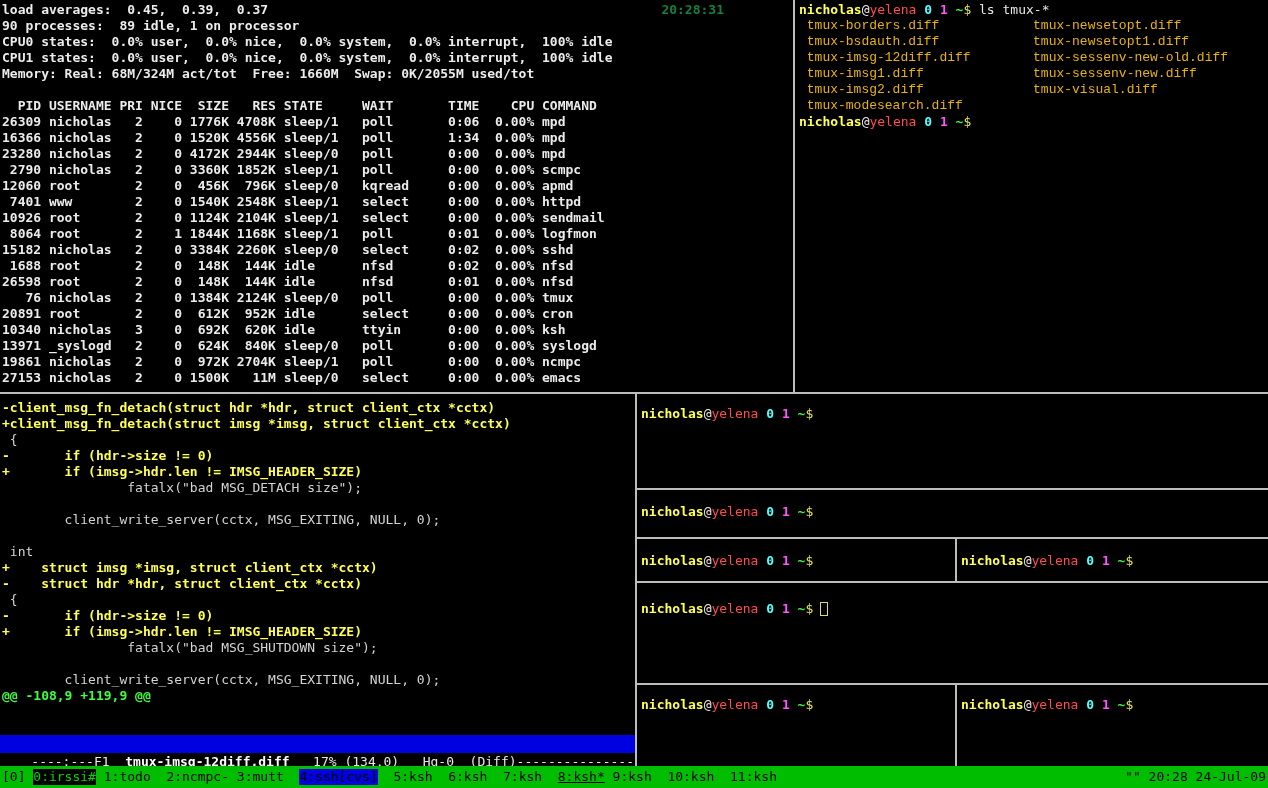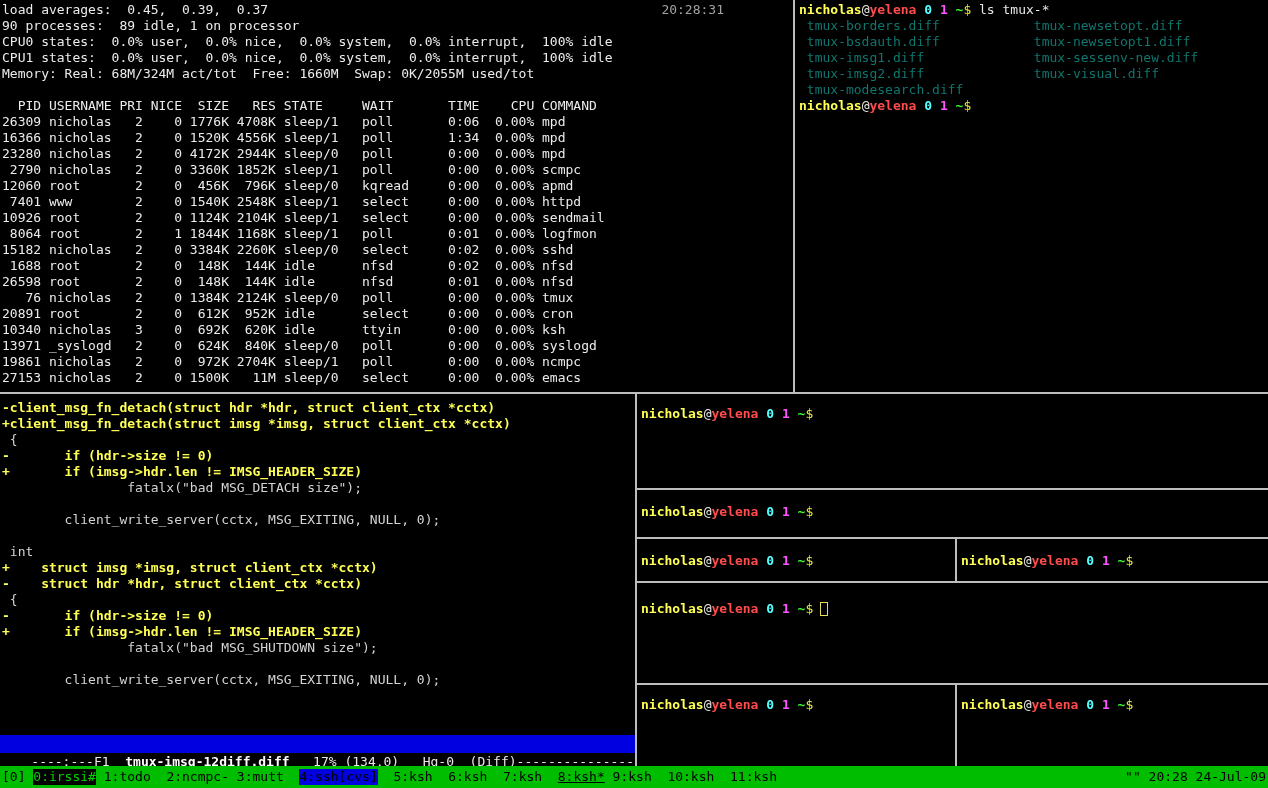--- a/index.html
+++ b/index.html
@@ -8,31 +8,31 @@
     position:relative; width:1268px; height:788px; overflow:hidden;
     font-family:"DejaVu Sans Mono","Liberation Mono",monospace;
     font-size:13px; line-height:16px; color:#d8d8d8;
   }
   .pane { position:absolute; overflow:hidden; }
   pre { margin:0; font:inherit; white-space:pre; }
   .border { position:absolute; background:#bdbdbd; }
 
   
   .c-def  { color:#e6e6e6; }
-  .c-dim  { color:#0f766e; }
+  .c-dim  { color:#eab308;font-family:Liberation Mono, monospace; }
   .c-yel  { color:#ffff54; font-weight:bold; }
   .c-yel-n{ color:#e8e840; }
-  .c-red  { color:#ff4c4c; font-weight:bold; }
+  .c-red  { color:#ff4c4c; font-weight:normal; }
   .c-cyan { color:#54ffff; font-weight:bold; }
   .c-mag  { color:#ff54ff; font-weight:bold; }
   .c-grn  { color:#3dff3d; font-weight:bold; }
 
   
-  #pane-top { left:0; top:0; width:734px; height:392px; padding:2px 0 0 2px; color:#ececec; }
-  #top-clock { position:absolute; top:2px; right:10px; color:#a3a3a3; }
+  #pane-top { left:0; top:0; width:734px; height:392px; padding:2px 0 0 2px; color:#ececec;font-weight:bold; }
+  #top-clock { position:absolute; top:2px; right:10px; color:#15803d; }
 
   
   #pane-shell { left:797px; top:0; width:471px; height:392px; padding:2px 0 0 2px; }
   .shell-line { white-space:pre; }
 
   
   #pane-emacs { left:0; top:394px; width:635px; height:372px; }
   #emacs-body { position:absolute; top:6px; left:2px; right:0; }
   .el { white-space:pre; height:16px; }
   .el-chg  { color:#ffff54; font-weight:bold; }
@@ -100,20 +100,21 @@
 19861 nicholas   2    0  972K 2704K sleep/1   poll       0:00  0.00% ncmpc
 27153 nicholas   2    0 1500K   11M sleep/0   select     0:00  0.00% emacs</pre>
   <span id="top-clock">20:28:31</span>
 </div>
 
 <div class="pane" id="pane-shell">
   <div class="shell-line" id="shell-cmd-line"><span class="c-yel">nicholas</span><span class="c-def">@</span><span class="c-red">yelena</span><span class="c-def"> </span><span class="c-cyan">0</span><span class="c-def"> </span><span class="c-mag">1</span><span class="c-def"> </span><span class="c-grn">~</span><span class="c-yel-n">$</span><span class="c-def"> ls tmux-*</span></div>
   <div id="shell-files">
       <div class="shell-line c-dim"> tmux-borders.diff            tmux-newsetopt.diff</div>
       <div class="shell-line c-dim"> tmux-bsdauth.diff            tmux-newsetopt1.diff</div>
+      <div class="shell-line c-dim"> tmux-imsg-12diff.diff        tmux-sessenv-new-old.diff</div>
       <div class="shell-line c-dim"> tmux-imsg1.diff              tmux-sessenv-new.diff</div>
       <div class="shell-line c-dim"> tmux-imsg2.diff              tmux-visual.diff</div>
       <div class="shell-line c-dim"> tmux-modesearch.diff         </div>
     </div>
   <div class="shell-line" id="shell-prompt-2"><span class="c-yel">nicholas</span><span class="c-def">@</span><span class="c-red">yelena</span><span class="c-def"> </span><span class="c-cyan">0</span><span class="c-def"> </span><span class="c-mag">1</span><span class="c-def"> </span><span class="c-grn">~</span><span class="c-yel-n">$</span></div>
 </div>
 
 <div class="pane" id="pane-emacs">
   <div id="emacs-body">
       <div class="el el-chg">-client_msg_fn_detach(struct hdr *hdr, struct client_ctx *cctx)</div>
@@ -127,20 +128,21 @@
       <div class="el el-ctx"></div>
       <div class="el el-ctx"> int</div>
       <div class="el el-chg">+    struct imsg *imsg, struct client_ctx *cctx)</div>
       <div class="el el-chg">-    struct hdr *hdr, struct client_ctx *cctx)</div>
       <div class="el el-ctx"> {</div>
       <div class="el el-chg">-       if (hdr-&gt;size != 0)</div>
       <div class="el el-chg">+       if (imsg-&gt;hdr.len != IMSG_HEADER_SIZE)</div>
       <div class="el el-ctx">                fatalx("bad MSG_SHUTDOWN size");</div>
       <div class="el el-ctx"></div>
       <div class="el el-ctx">        client_write_server(cctx, MSG_EXITING, NULL, 0);</div>
+      <div class="el el-hunk">@@ -108,9 +119,9 @@</div>
     </div>
   <div id="emacs-modeline">
     <span>----:---F1  </span><span class="ml-file">tmux-imsg-12diff.diff</span><span>   17% (134,0)   Hg-0  (Diff)</span><span>-------------------</span>
   </div>
 </div>
 
 <div class="pane sh" id="pane-sh1">
     <div class="shell-line"><span class="c-yel">nicholas</span><span class="c-def">@</span><span class="c-red">yelena</span><span class="c-def"> </span><span class="c-cyan">0</span><span class="c-def"> </span><span class="c-mag">1</span><span class="c-def"> </span><span class="c-grn">~</span><span class="c-yel-n">$</span></div>
   </div>
 <div class="pane sh" id="pane-sh2">

